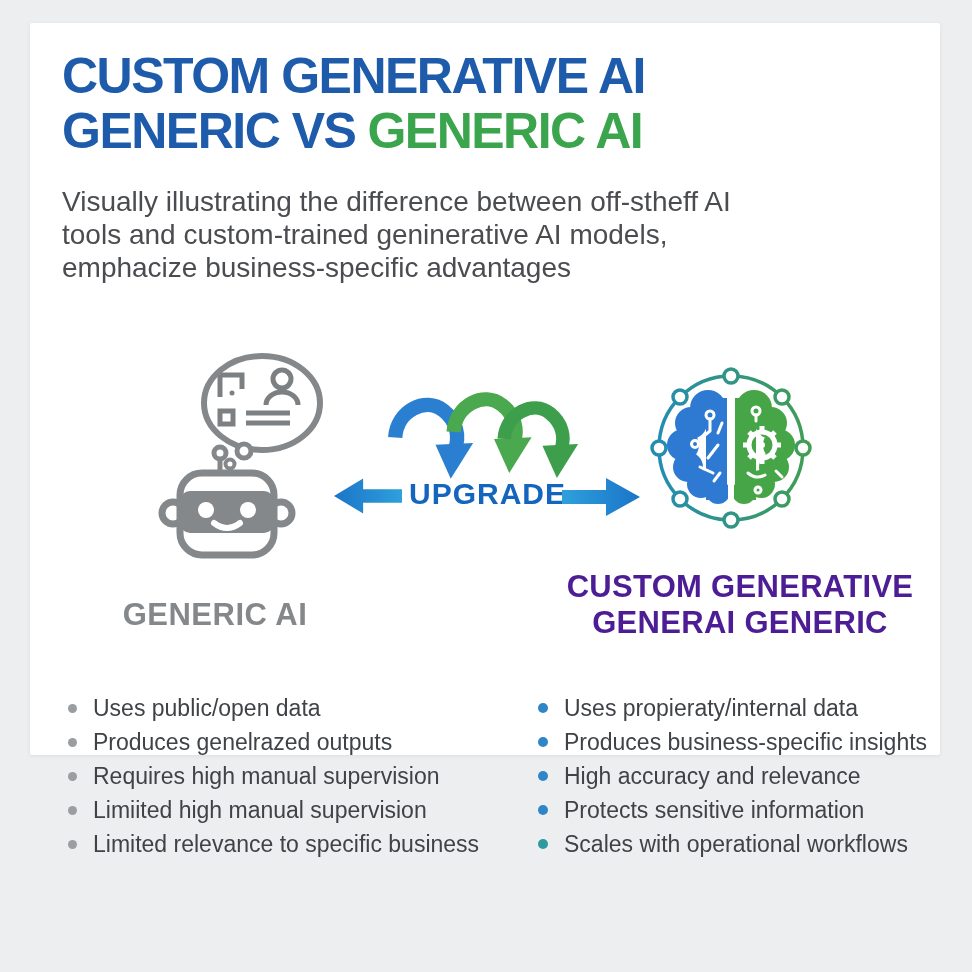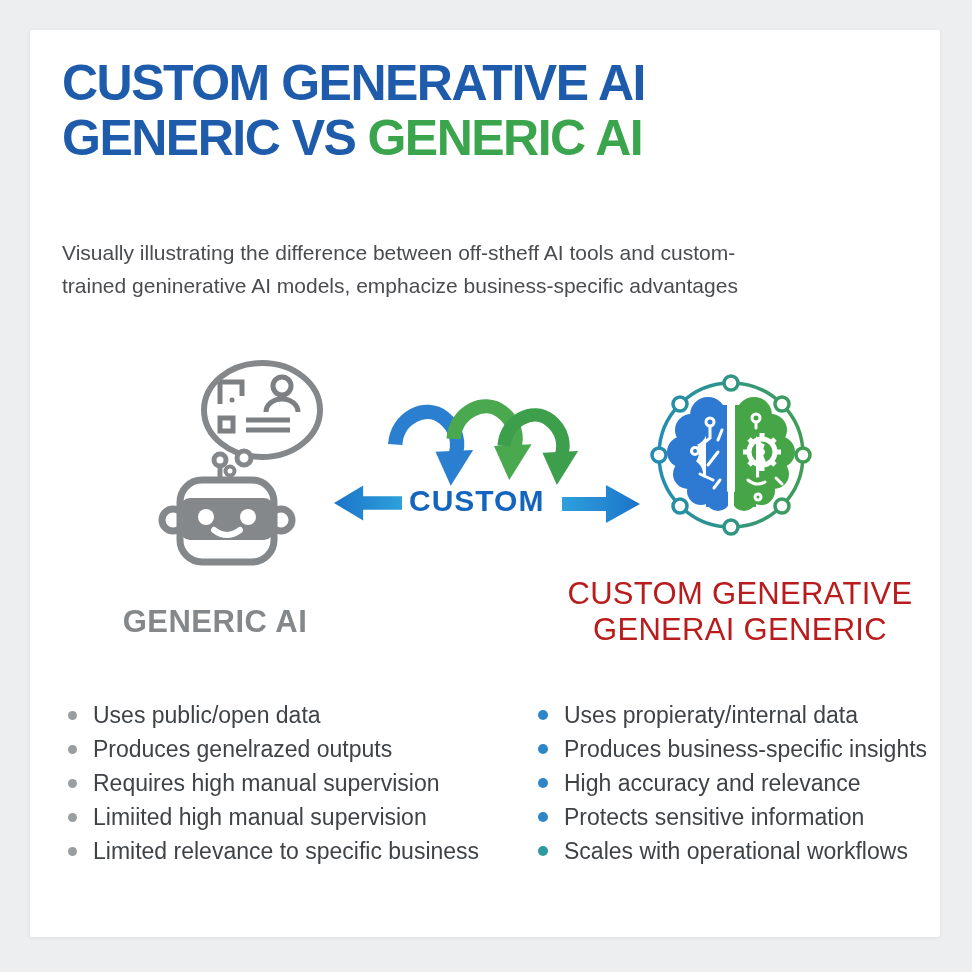--- a/index.html
+++ b/index.html
@@ -3,49 +3,49 @@
 <meta charset="utf-8">
 <style>
   html,body{margin:0;padding:0;}
   body{
     width:972px;height:972px;position:relative;
     background:#eceeef;
     font-family:"Liberation Sans", sans-serif;
     overflow:hidden;
   }
   .card{
-    position:absolute;left:30px;top:30px;width:910px;height:907px;
+    position:absolute;left:30px;top:23px;width:910px;height:732px;
     background:#ffffff;border-radius:2px;
     box-shadow:0 1px 4px rgba(0,0,0,0.07);
   }
   
   .title{
     position:absolute;left:32px;top:26px;width:840px;
     font-size:50px;line-height:55px;font-weight:bold;
     letter-spacing:-1.5px;color:#1e5cab;
   }
   .title .green{color:#3ba54d;margin-left:12px;}
   .subtitle{
     position:absolute;left:32px;top:162px;width:700px;
-    font-size:21px;line-height:33px;color:#4a4c50;margin-top:44px;
+    font-size:28px;line-height:33px;color:#4a4c50;
   }
   
   .fig{position:absolute;}
   .upgrade-label{
     position:absolute;left:379px;top:454px;
     font-size:30px;font-weight:bold;color:#1465bd;letter-spacing:1px;
   }
   
   .left-label{
     position:absolute;left:35px;top:574px;width:300px;text-align:center;
     font-size:31px;font-weight:bold;color:#85888b;letter-spacing:0.5px;
   }
   .right-label{
     position:absolute;left:500px;top:546px;width:420px;text-align:center;
-    font-size:31px;line-height:36px;font-weight:normal;color:#b91c1c;letter-spacing:0.3px;
+    font-size:31px;line-height:36px;font-weight:bold;color:#4c1d95;letter-spacing:0.3px;
   }
   
   ul.points{
     list-style:none;margin:0;padding:0;position:absolute;top:668px;
   }
   ul.points.left{left:38px;width:440px;}
   ul.points.right{left:508px;width:430px;}
   ul.points li{
     display:flex;align-items:center;height:34px;
     font-size:23px;color:#3f4347;
@@ -120,21 +120,21 @@
   <svg class="fig" style="left:304px;top:453px;" width="68" height="40" viewBox="0 0 70 40">
     <defs>
       <linearGradient id="lg1" x1="0" y1="0" x2="1" y2="0">
         <stop offset="0" stop-color="#1b74c8"></stop>
           <stop offset="1" stop-color="#2ea0dc"></stop>
       </linearGradient>
     </defs>
     <polygon points="70,13 30,13 30,2 0,20 30,38 30,27 70,27" fill="url(#lg1)"></polygon>
   </svg>
 
-  <div class="upgrade-label">CUSTOM</div>
+  <div class="upgrade-label">UPGRADE</div>
 
   <svg class="fig" style="left:532px;top:452px;" width="78" height="44" viewBox="0 0 78 44">
     <defs>
       <linearGradient id="lg2" x1="0" y1="0" x2="1" y2="0">
         <stop offset="0" stop-color="#2ea0dc"></stop>
           <stop offset="1" stop-color="#1b74c8"></stop>
       </linearGradient>
     </defs>
     <polygon points="0,15 44,15 44,3 78,22 44,41 44,29 0,29" fill="url(#lg2)"></polygon>
   </svg>

